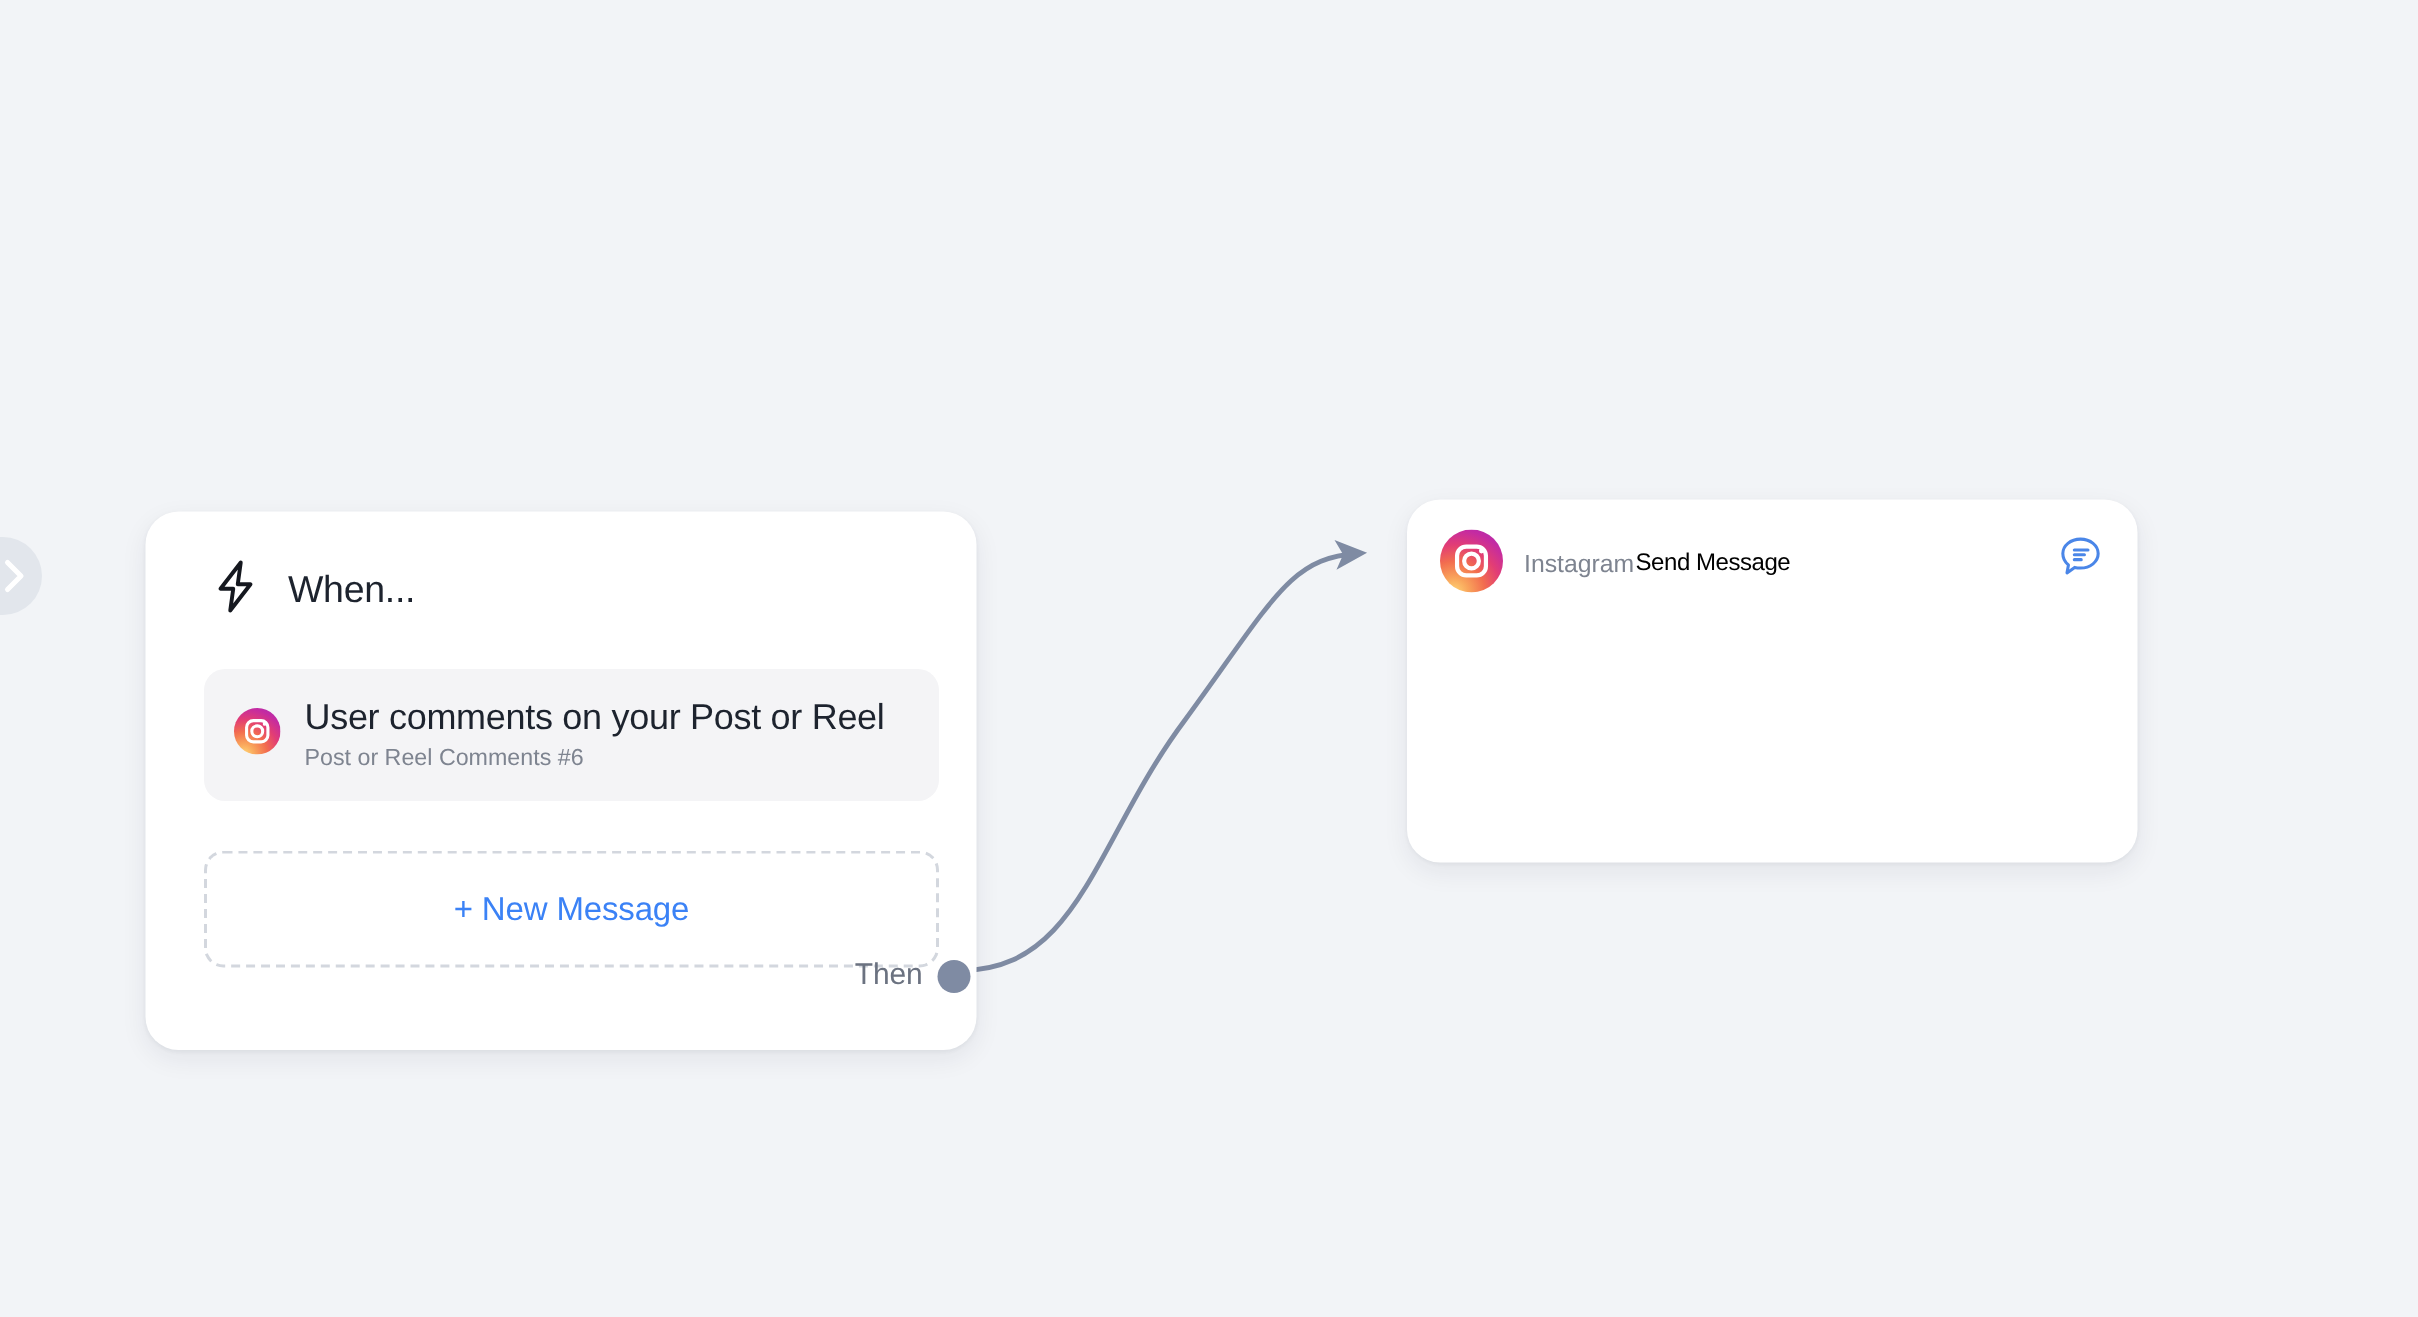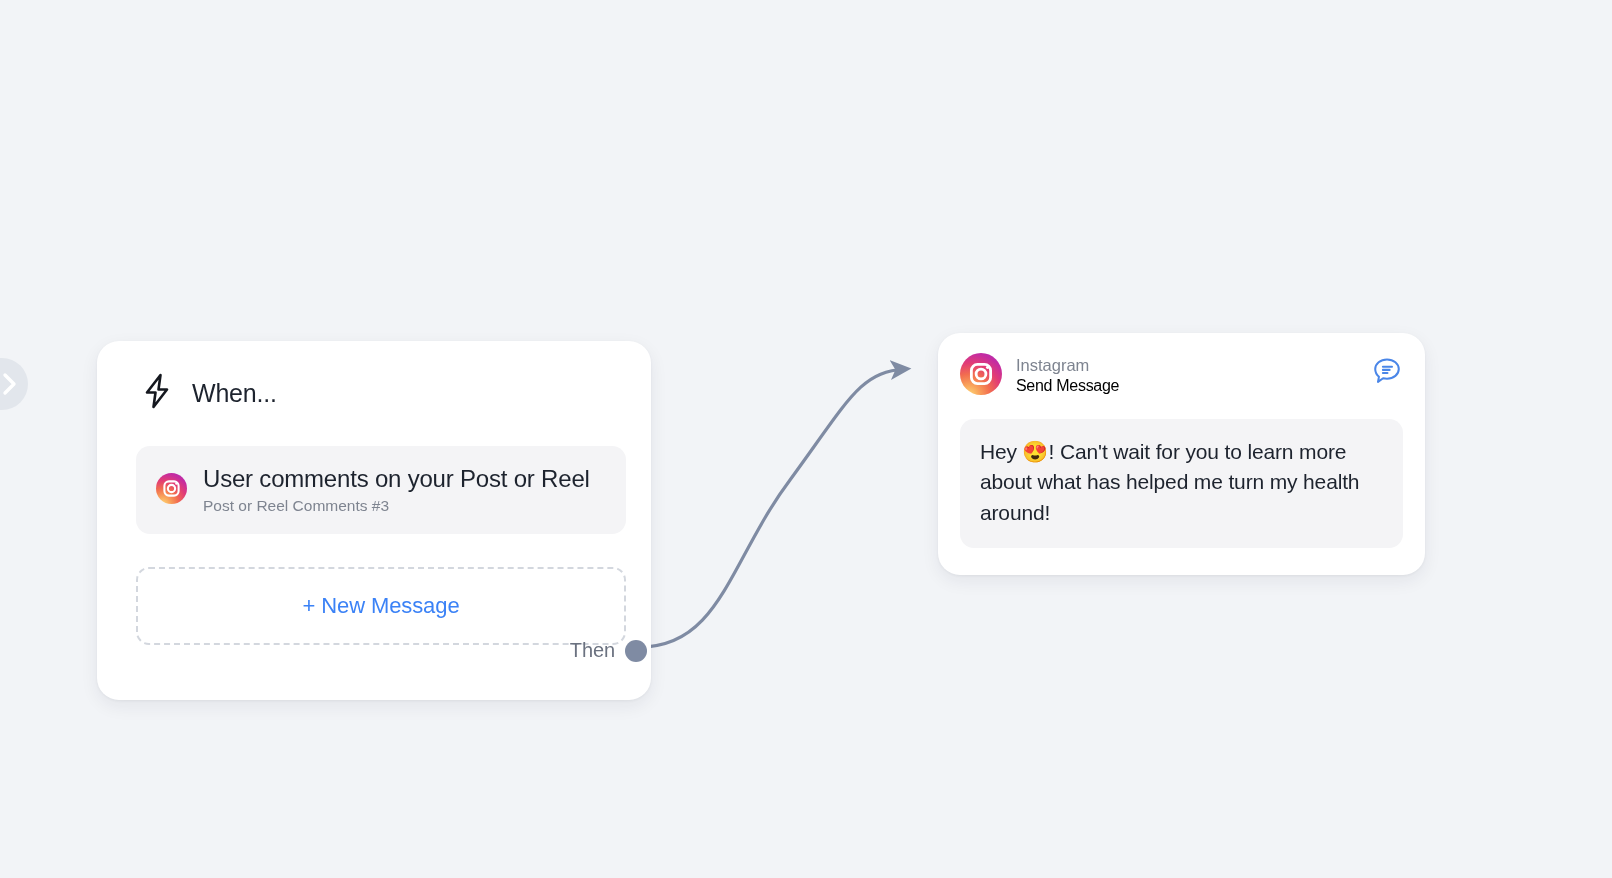--- a/index.html
+++ b/index.html
@@ -162,21 +162,21 @@
     padding: 20px 22px 0 22px;
   }
   .action-header {
     display: flex;
     align-items: center;
     gap: 14px;
     position: relative;
   }
   .action-head-texts {
     display: flex;
-    flex-direction: column;
+    flex-direction: row;
     gap: 1px;
   }
   .action-app {
     font-size: 16.5px;
     color: #7e8490;
     line-height: 1.2;
   }
   .action-title {
     font-size: 16px;
     color: #000000;
@@ -255,21 +255,21 @@
             </radialGradient>
           </defs>
           <circle cx="24" cy="24" r="24" fill="url(#igGradSmall)"></circle>
           <rect x="13" y="13" width="22" height="22" rx="7" ry="7" fill="none" stroke="#ffffff" stroke-width="3.2"></rect>
           <circle cx="24" cy="24" r="5.6" fill="none" stroke="#ffffff" stroke-width="3.2"></circle>
           <circle cx="31.6" cy="16.4" r="1.9" fill="#ffffff"></circle>
         </svg>
       </span>
       <span class="trigger-texts">
         <span class="trigger-title">User comments on your Post or Reel</span>
-        <span class="trigger-sub">Post or Reel Comments #3</span>
+        <span class="trigger-sub">Post or Reel Comments #6</span>
       </span>
     </div>
 
     <button class="new-trigger-btn">+ New Message</button>
 
     <div class="then-row">
       <span class="then-label">Then</span>
       <span class="then-dot"></span>
     </div>
   </div>
@@ -306,16 +306,15 @@
           <path d="M14 3.2 C20.2 3.2 25 7.2 25 12.2 C25 17.2 20.2 21.2 14 21.2
                    C12.7 21.2 11.5 21.05 10.35 20.78 L5.6 24.2 L6.5 19.3
                    C4.3 17.55 3 15.0 3 12.2 C3 7.2 7.8 3.2 14 3.2 Z" stroke="#4a86e8" stroke-width="1.9" fill="none" stroke-linejoin="round"></path>
           <rect x="9.2" y="9.0" width="10.4" height="1.9" rx="0.95" fill="#4a86e8"></rect>
           <rect x="9.2" y="12.0" width="8.2" height="1.9" rx="0.95" fill="#4a86e8"></rect>
           <rect x="9.2" y="15.0" width="6.2" height="1.9" rx="0.95" fill="#4a86e8"></rect>
         </svg>
       </span>
     </div>
 
-    <div class="message-bubble">Hey 😍! Can't wait for you to learn more about what has helped me turn my health around!</div>
   </div>
 
 </div>
 
 </body></html>

